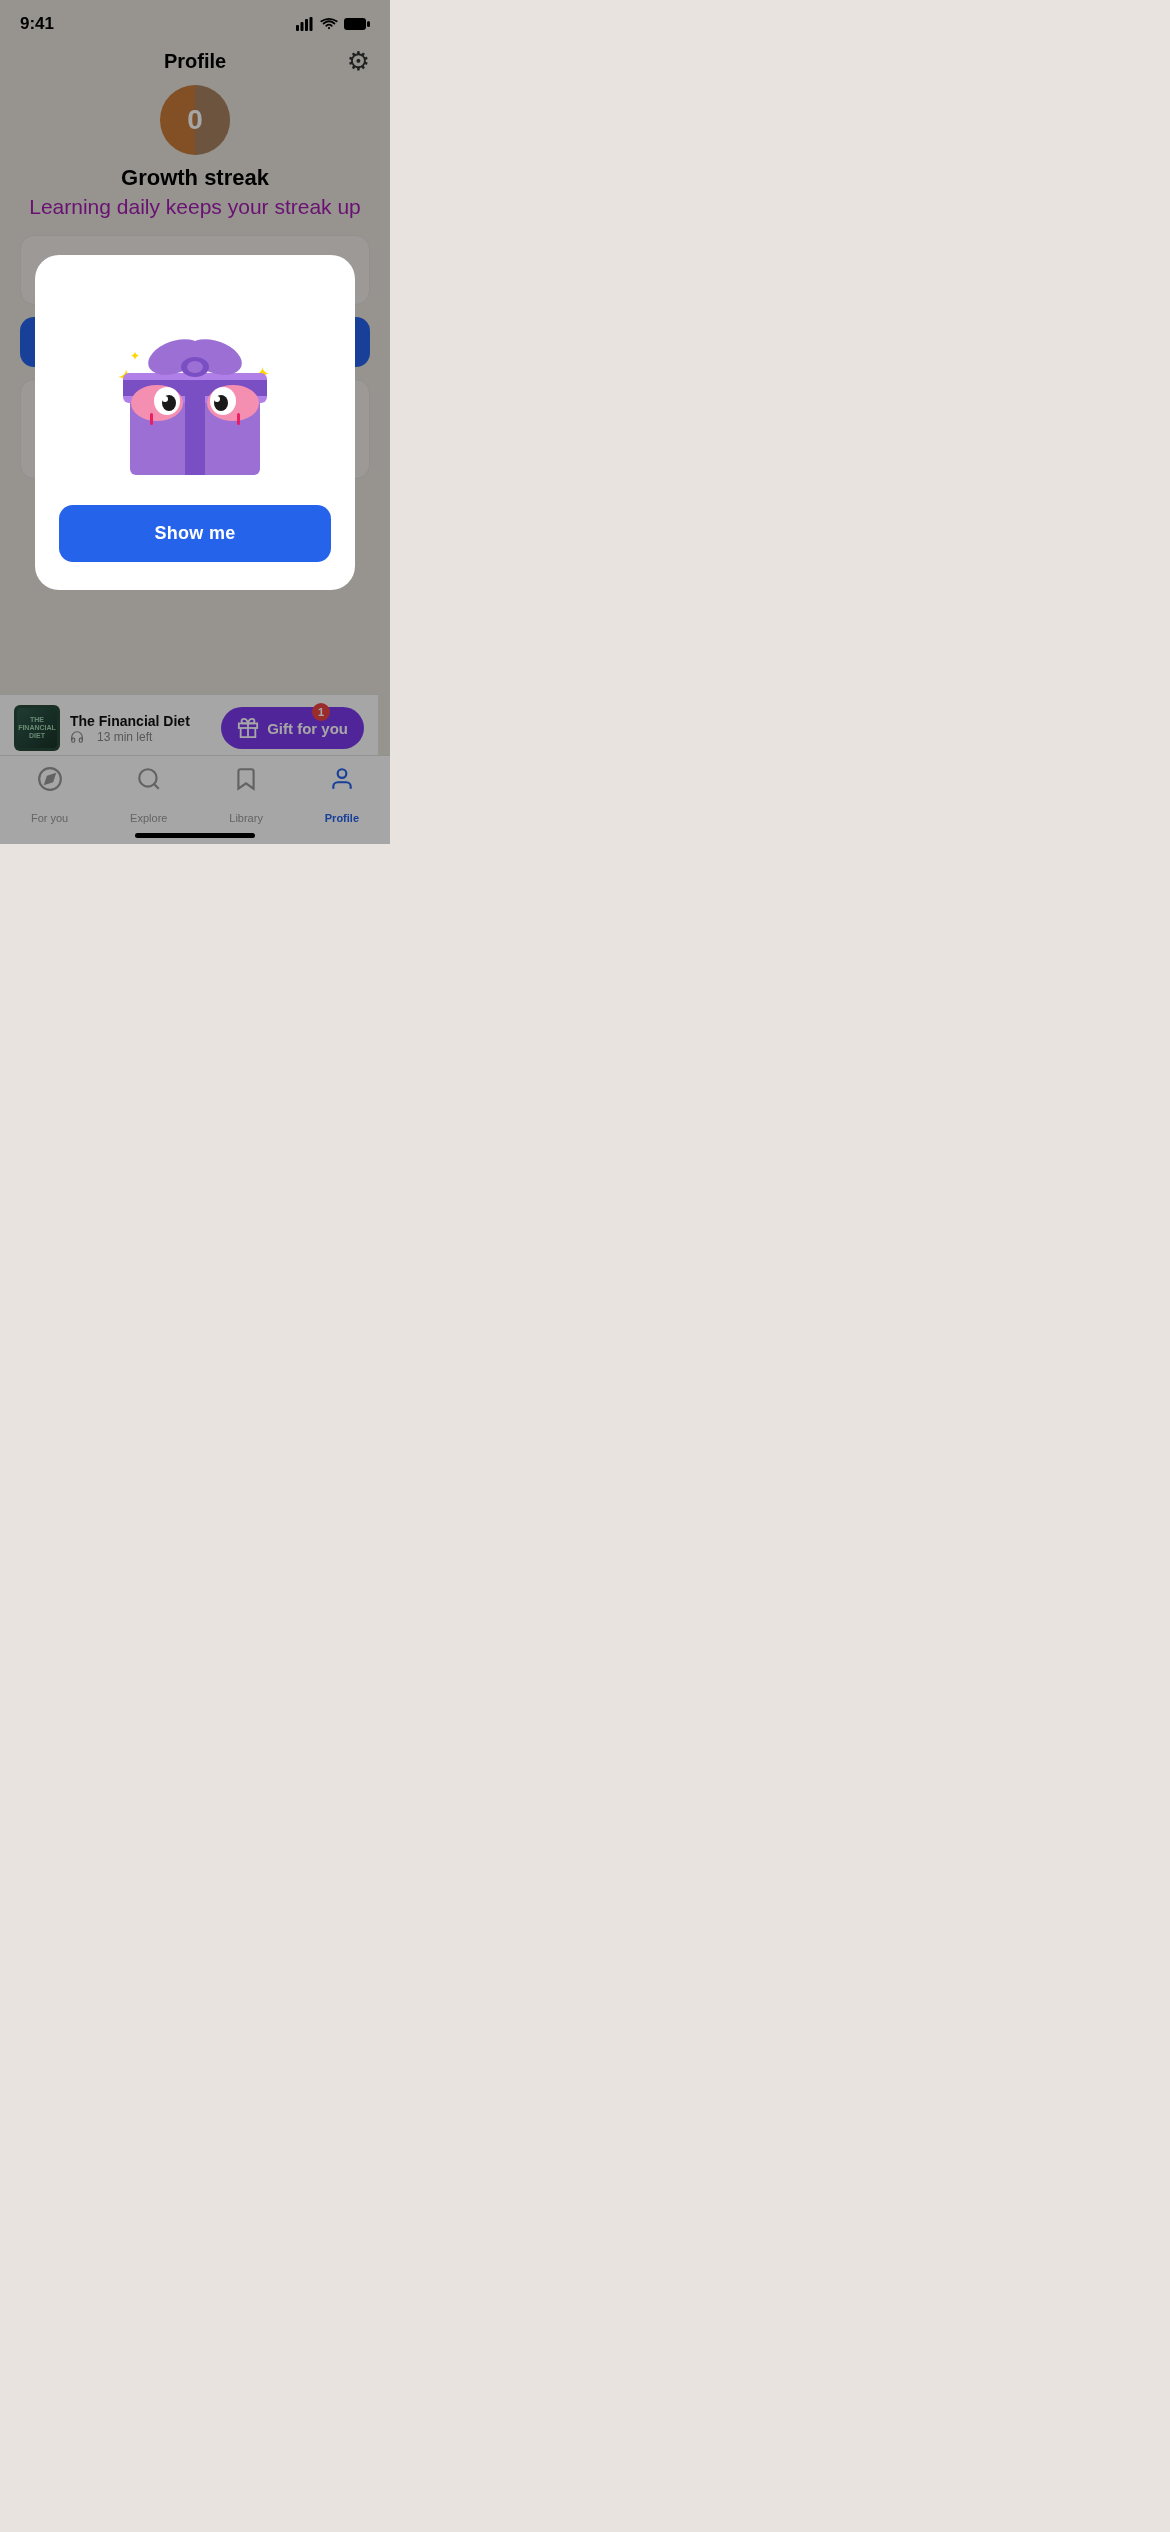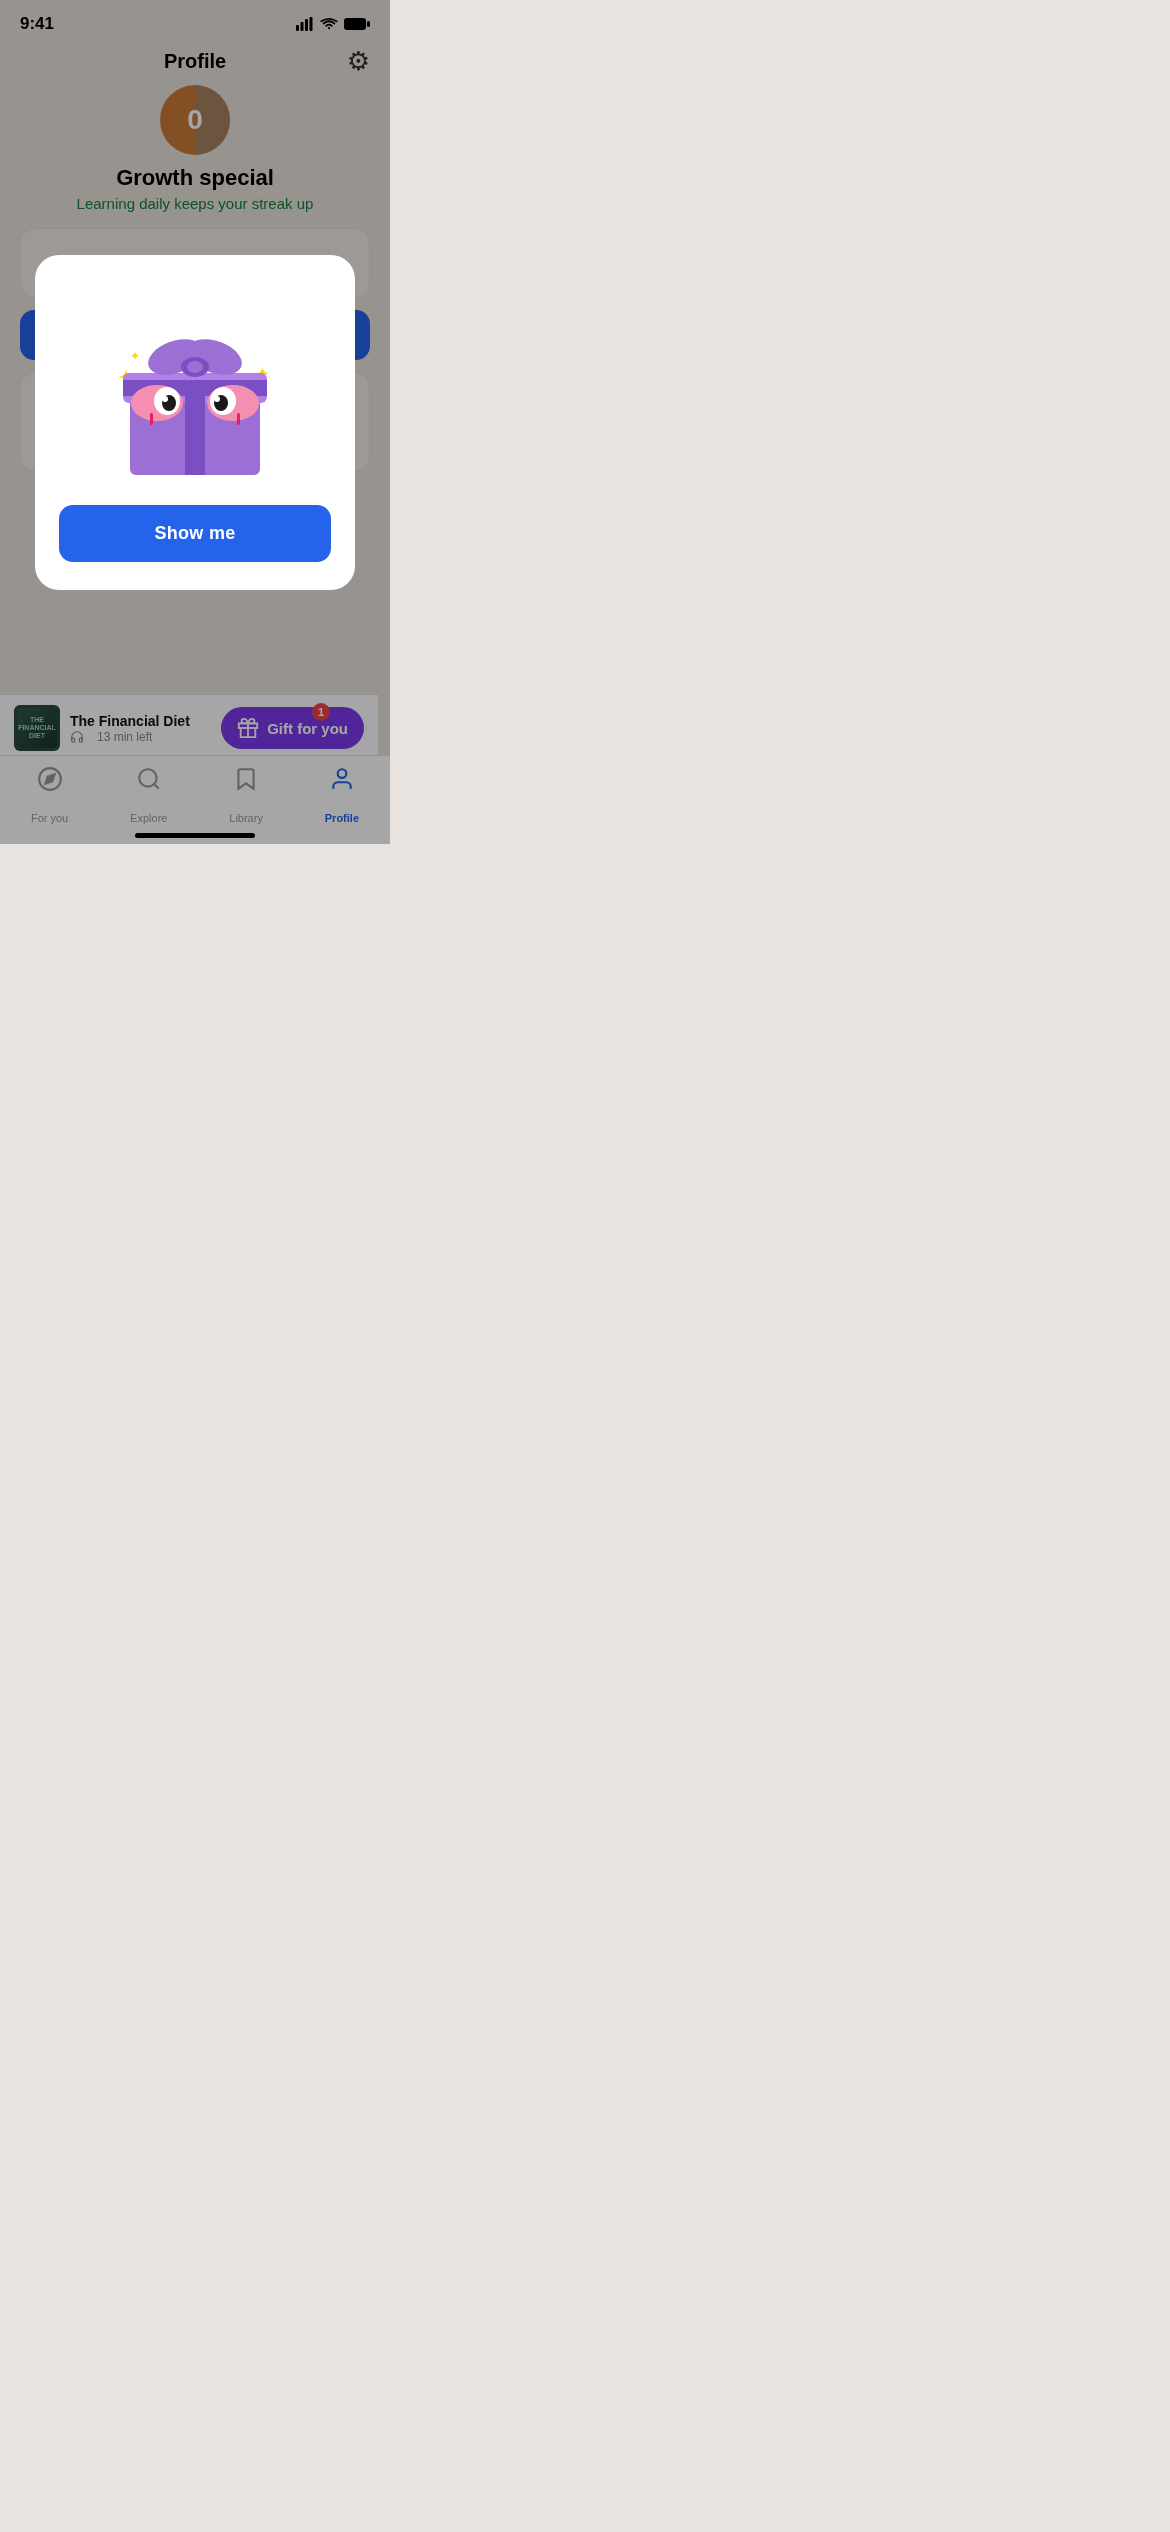--- a/index.html
+++ b/index.html
@@ -96,22 +96,22 @@
       text-align: center;
       margin-bottom: 16px;
     }
     .streak-title {
       font-size: 22px;
       font-weight: 700;
       color: #000;
       margin-bottom: 4px;
     }
     .streak-subtitle {
-      font-size: 15px;
-      color: #15803d;
+      font-size: 21px;
+      color: #a21caf;
     }
 
     .card-placeholder {
       background: #f0ece8;
       border-radius: 14px;
       height: 70px;
       margin-bottom: 12px;
       border: 1px solid #ddd;
     }
 
@@ -362,21 +362,21 @@
 </div>
 
 <div class="bg-content">
   <div class="profile-avatar-area">
     <div class="avatar-circle">
       <span style="z-index:1; position:relative;">0</span>
     </div>
   </div>
 
   <div class="streak-section">
-    <div class="streak-title">Growth special</div>
+    <div class="streak-title">Growth streak</div>
     <div class="streak-subtitle">Learning daily keeps your streak up</div>
   </div>
 
   <div class="card-placeholder"></div>
   <div class="blue-button-bg"></div>
   <div class="card-placeholder-2">
     <div class="card-g">G</div>
     <div class="card-i">In</div>
     <div class="card-i">be</div>
   </div>

